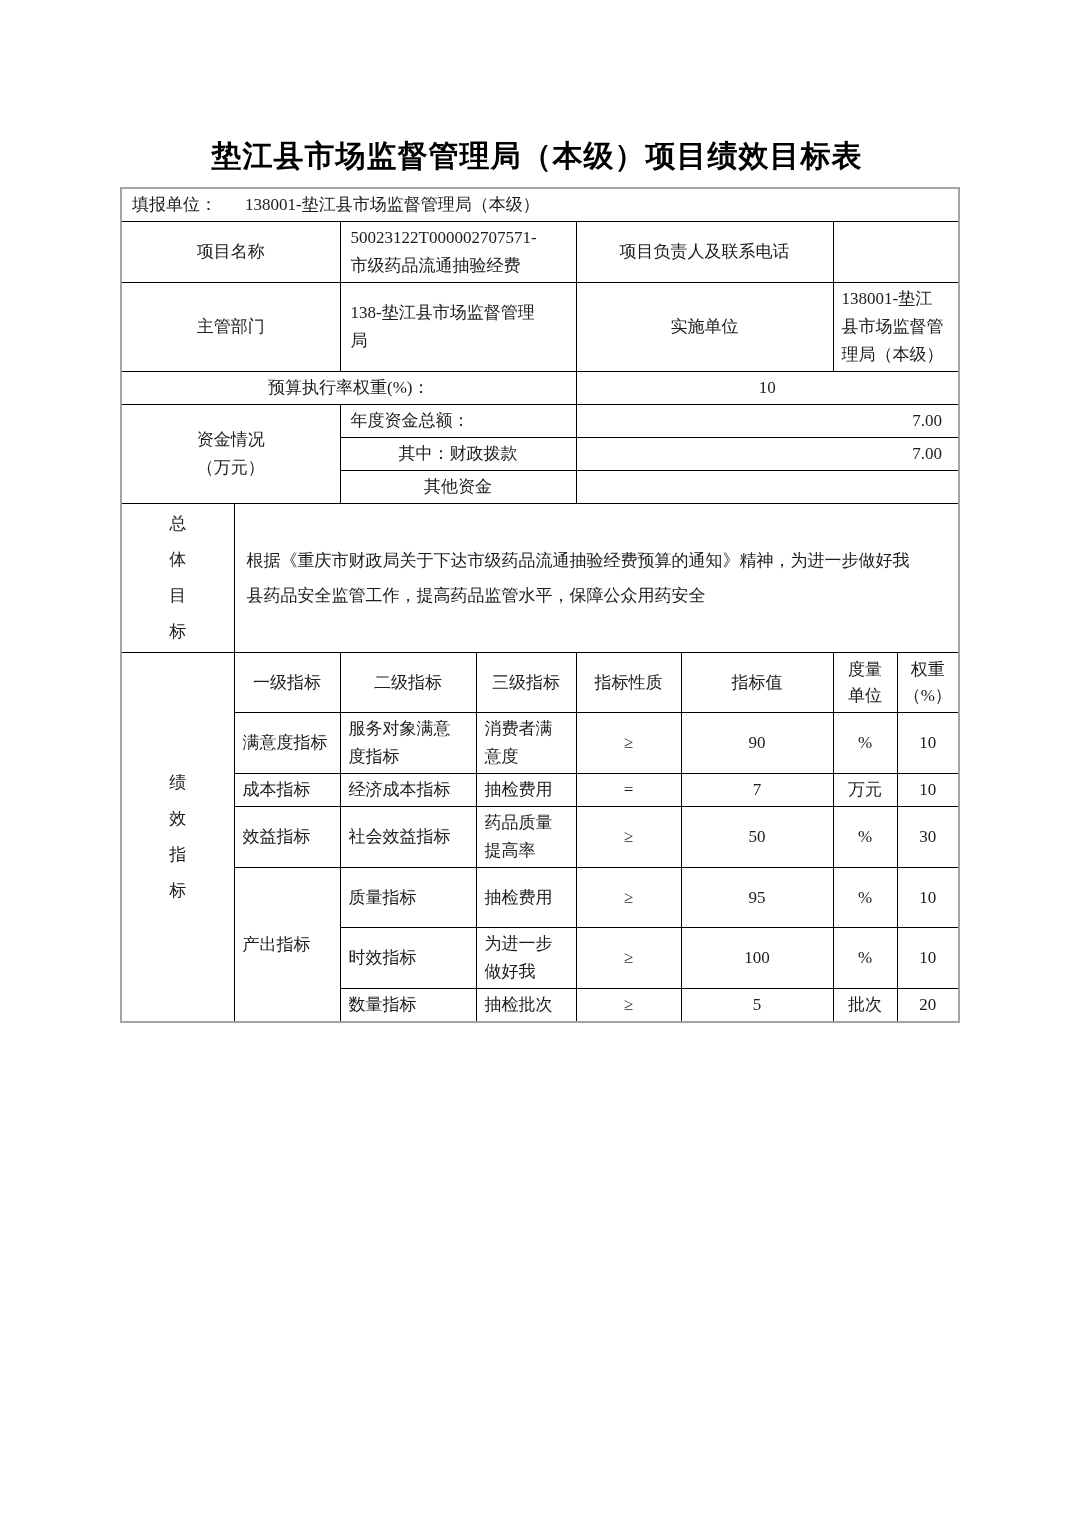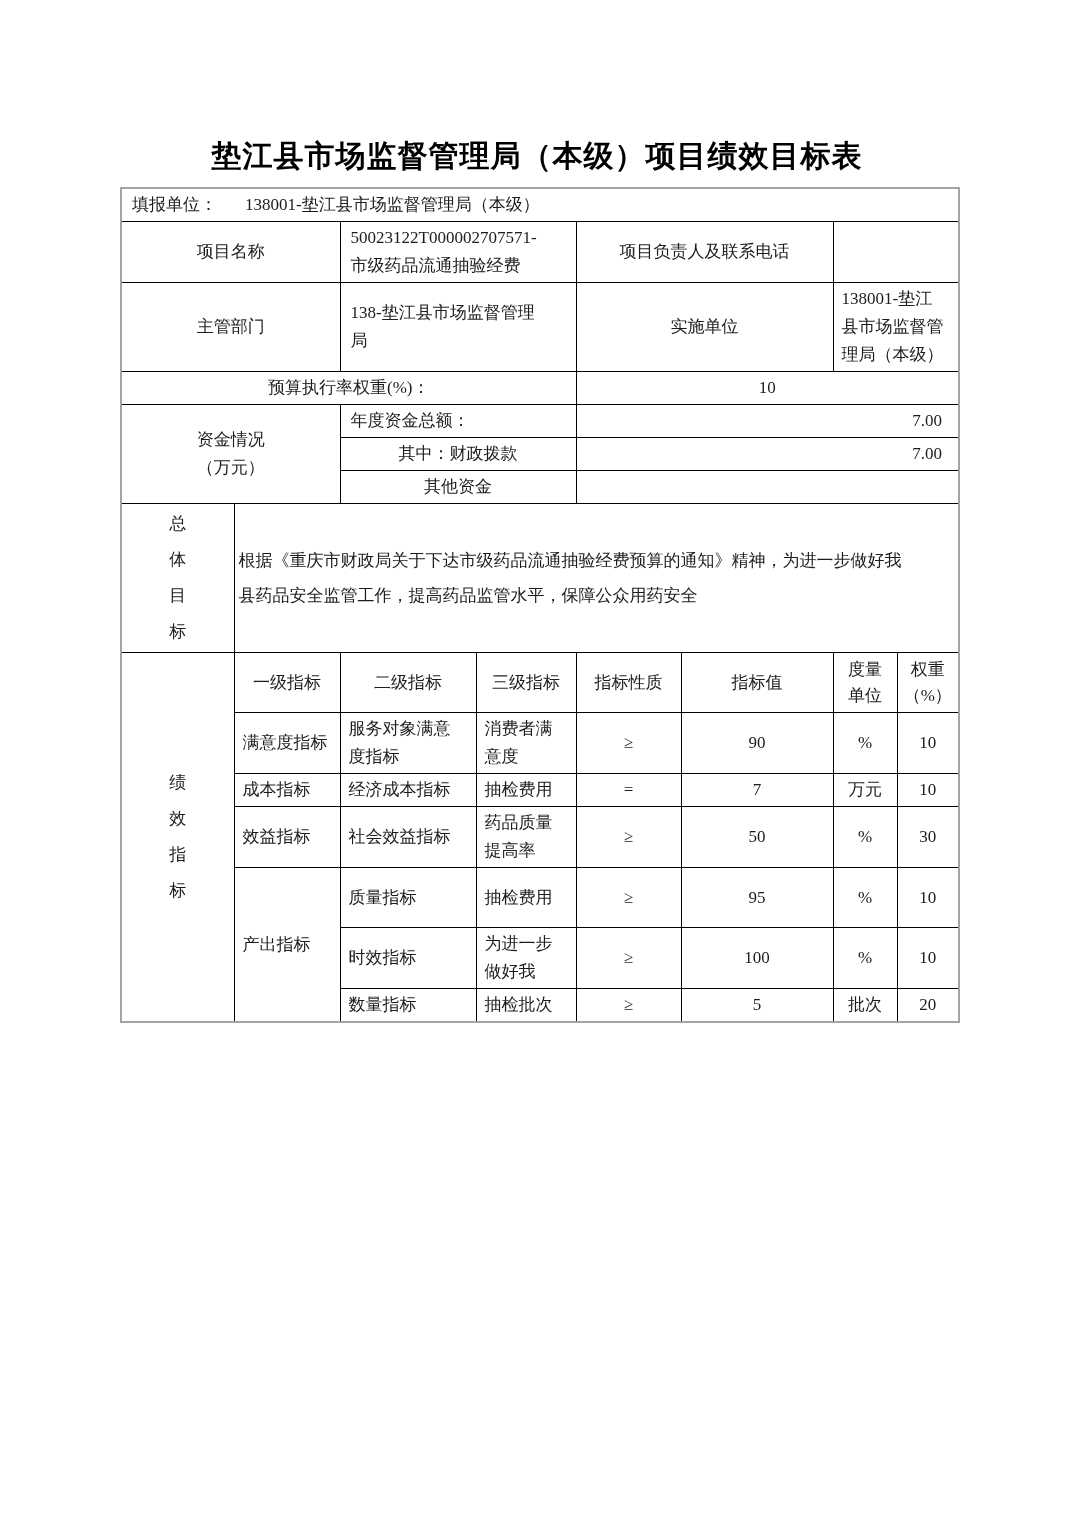--- a/index.html
+++ b/index.html
@@ -59,21 +59,21 @@
   td.hc { line-height: 26px; }
   .vstack {
     width: 20px;
     margin: 0 auto;
     word-break: break-all;
     line-height: 36px;
     text-align: center;
   }
   .goal-text {
     text-align: left;
-    padding: 0 4px;
+    padding: 0 12px;
     line-height: 35px;
     white-space: pre-line;
   }
   .report-line { padding-left: 8px; }
   .report-value { margin-left: 28px; }
 </style>
 </head>
 <body>
 
 <div class="page">

